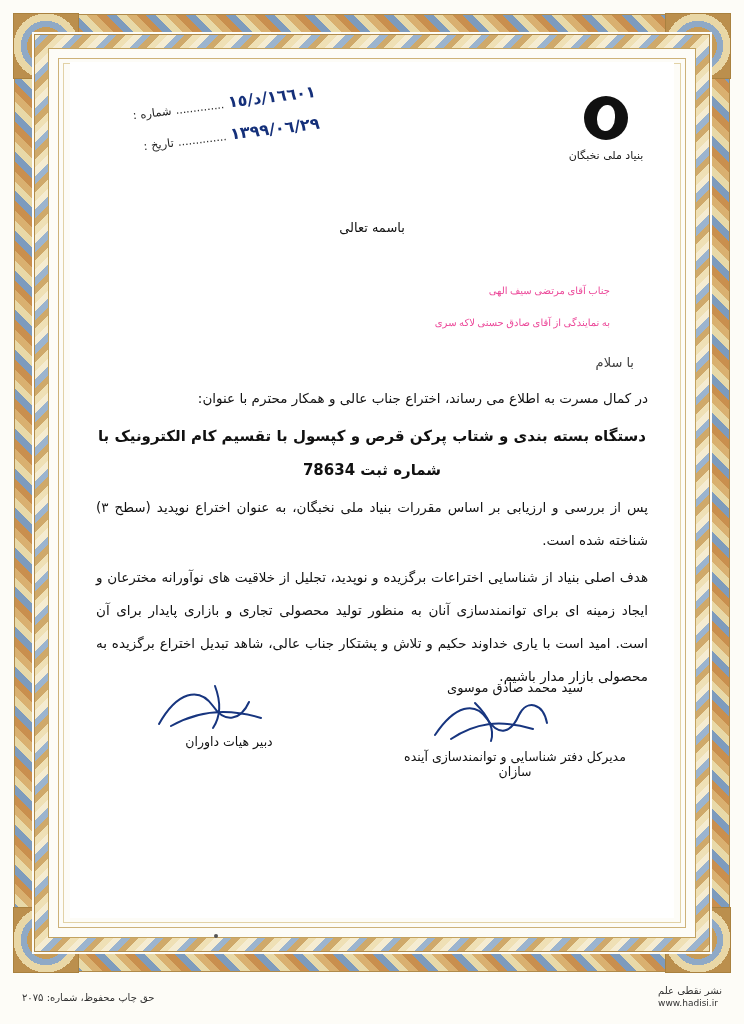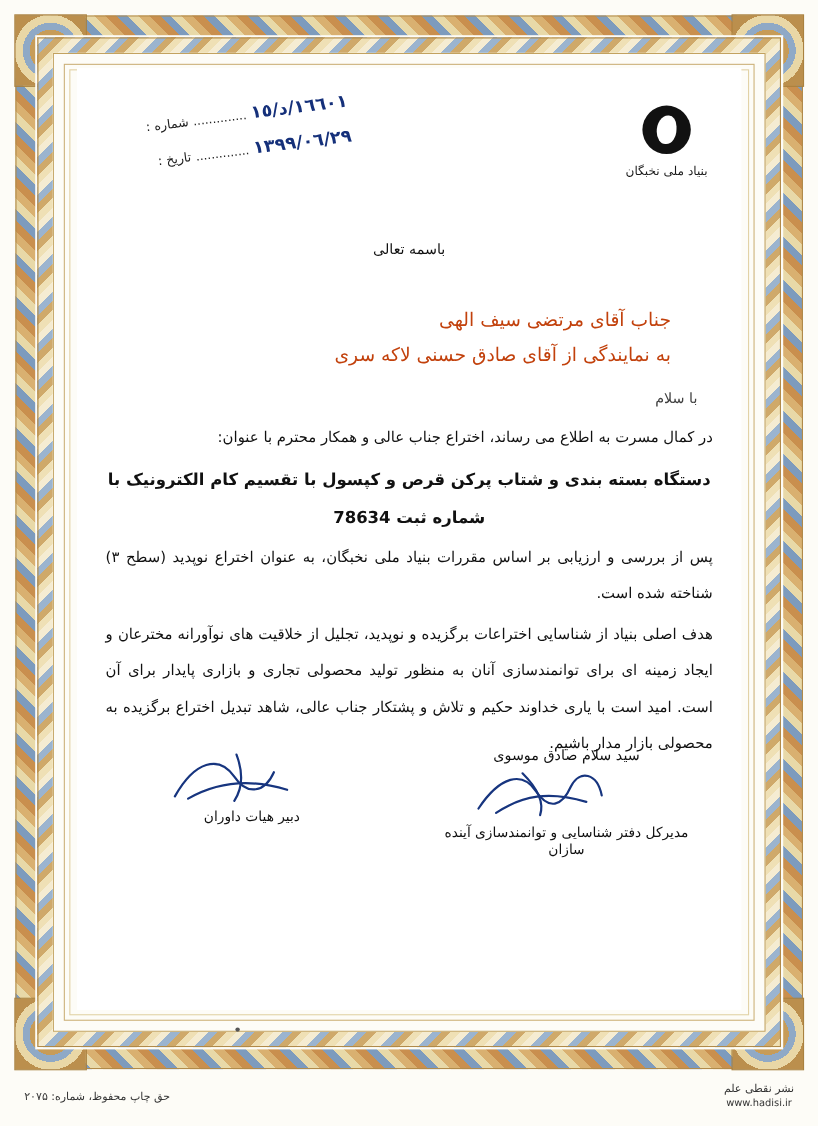--- a/index.html
+++ b/index.html
@@ -201,23 +201,24 @@
     font-weight: bold;
     margin-top: 22px;
     letter-spacing: 0.5px;
     color: #111;
   }
 
   
   .addressee {
     margin-top: 40px;
     padding-right: 64px;
-    font-size: 17px;
+    font-size: 10px;
     line-height: 32px;
-    color: #c2410c;
+    color: #ec4899;
+    font-family: Liberation Serif, serif;
   }
   .salutation {
     margin-top: 16px;
     padding-right: 40px;
     font-size: 13px;
     color: #404040;
   }
 
   
   .body-text {
@@ -275,21 +276,21 @@
     right: 22px;
     bottom: 14px;
     height: 26px;
     font-size: 10px;
     color: #333;
     display: flex;
     align-items: center;
     justify-content: space-between;
   }
   .footer .left-note { direction: rtl; }
-  .footer .right-note { direction: rtl; text-align: center; line-height: 13px; }
+  .footer .right-note { direction: rtl; text-align: left; line-height: 13px; }
   .footer .right-note .url { color: #333; font-size: 9px; }
 
   .tiny-dot {
     position: absolute;
     left: 214px;
     bottom: 86px;
     width: 4px;
     height: 4px;
     border-radius: 50%;
     background: #555;
@@ -350,21 +351,21 @@
     <div class="body-text">
       <p>در کمال مسرت به اطلاع می رساند، اختراع جناب عالی و همکار محترم با عنوان:</p>
       <p class="highlight-line">دستگاه بسته بندی و شتاب پرکن قرص و کپسول با تقسیم کام الکترونیک با شماره ثبت 78634</p>
       <p>پس از بررسی و ارزیابی بر اساس مقررات بنیاد ملی نخبگان، به عنوان اختراع نوپدید (سطح ۳) شناخته شده است.</p>
       <p>هدف اصلی بنیاد از شناسایی اختراعات برگزیده و نوپدید، تجلیل از خلاقیت های نوآورانه مخترعان و ایجاد زمینه ای برای توانمندسازی آنان به منظور تولید محصولی تجاری و بازاری پایدار برای آن است. امید است با یاری خداوند حکیم و تلاش و پشتکار جناب عالی، شاهد تبدیل اختراع برگزیده به محصولی بازار مدار باشیم.</p>
     </div>
 
     <div class="signatures">
 
       <div class="sig right">
-        <div class="sig-name">سید سلام صادق موسوی</div>
+        <div class="sig-name">سید محمد صادق موسوی</div>
         <div class="sig-scribble">
           <svg width="200" height="52" viewBox="0 0 200 52" aria-hidden="true">
             <g fill="none" stroke="#17357f" stroke-width="2" stroke-linecap="round">
               <path d="M20 40 C40 10, 60 6, 72 24 C84 42, 96 38, 104 20 C112 4, 128 8, 132 28"></path>
               <path d="M36 44 C60 28, 84 24, 118 34"></path>
               <path d="M60 8 C72 20, 80 34, 76 46"></path>
             </g>
           </svg>
         </div>
         <div class="sig-role">مدیرکل دفتر شناسایی و توانمندسازی آینده سازان</div>

